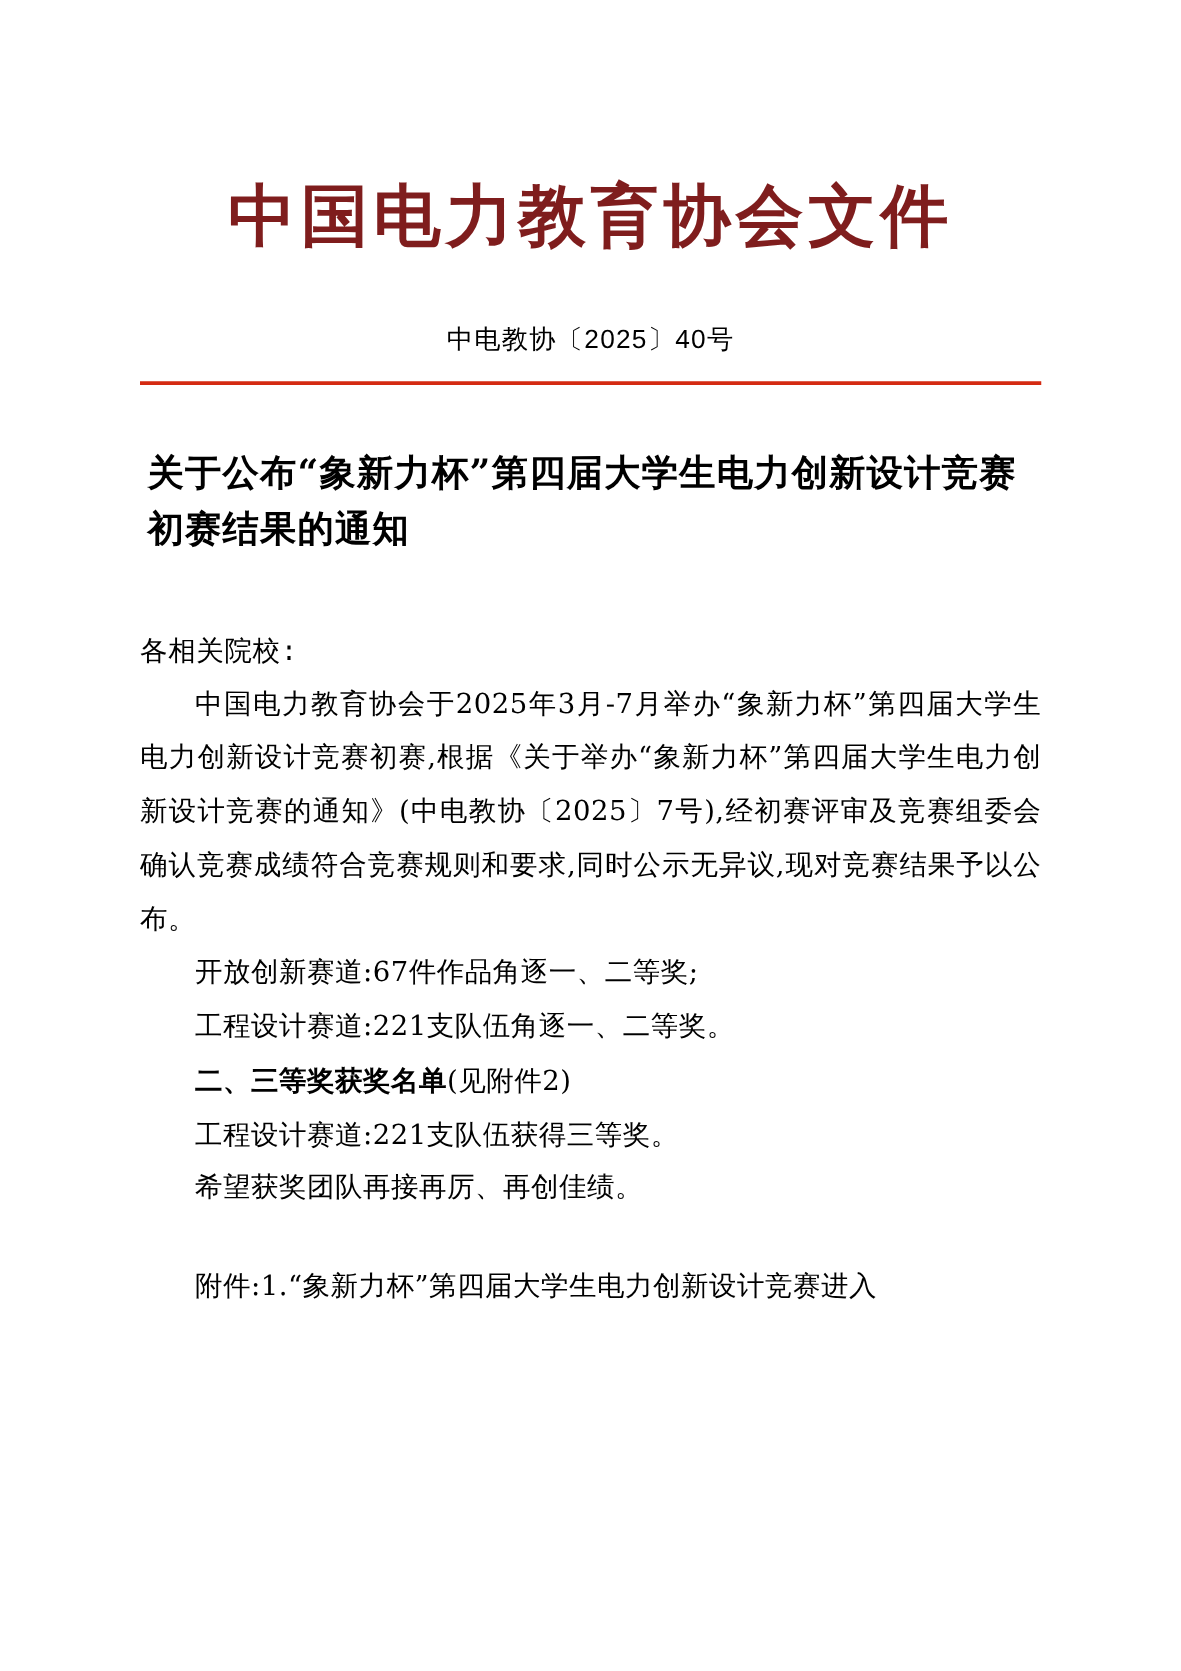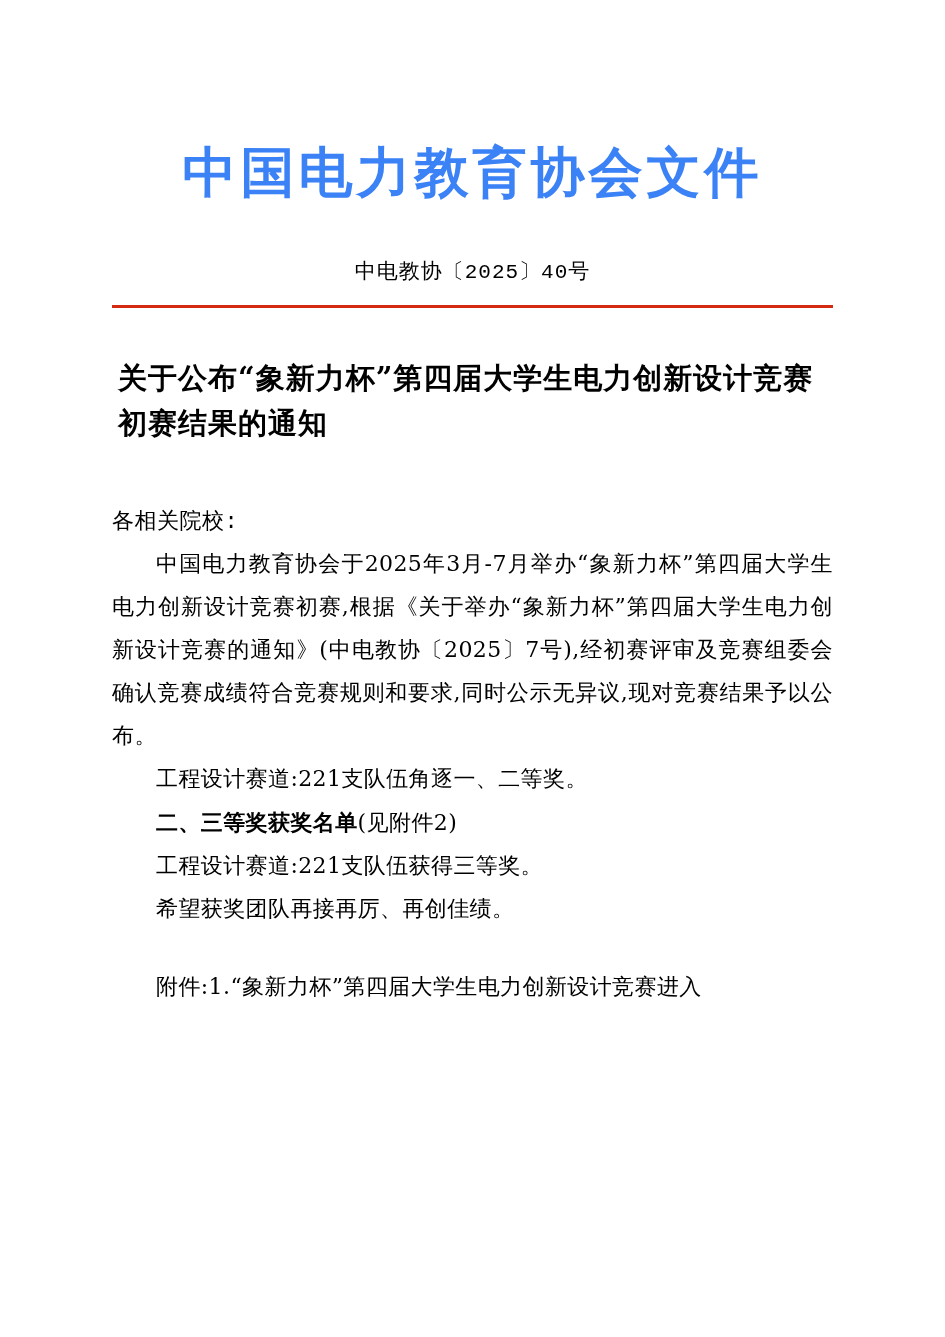--- a/index.html
+++ b/index.html
@@ -17,34 +17,34 @@
   }
   .page {
     width: 945px;
     height: 1337px;
     box-sizing: border-box;
     padding: 0 112px;
     position: relative;
   }
   .doc-title {
     text-align: center;
-    color: #3b82f6;
+    color: #7f1d1d;
     font-family: "DejaVu Serif", "Liberation Serif", serif;
     font-weight: bold;
     font-size: 54px;
     letter-spacing: 4px;
     line-height: 1.2;
     margin-top: 140px;
   }
   .doc-number {
     text-align: center;
     font-size: 21px;
     letter-spacing: 1px;
     margin-top: 52px;
-    font-family: Liberation Mono, monospace;
+    font-family: Liberation Sans, sans-serif;
   }
   .red-rule {
     height: 3px;
     background: #d42a12;
     margin-top: 20px;
   }
   .subject {
     text-align: left;
     font-weight: bold;
     font-size: 29px;
@@ -114,20 +114,21 @@
   <div class="doc-number">中电教协〔2025〕40号</div>
 
   <div class="red-rule"></div>
 
   <div class="subject">关于公布“象新力杯”第四届大学生电力创新设计竞赛初赛结果的通知</div>
 
   <div class="salutation">各相关院校:</div>
 
   <p class="body-text">中国电力教育协会于2025年3月-7月举办“象新力杯”第四届大学生电力创新设计竞赛初赛,根据《关于举办“象新力杯”第四届大学生电力创新设计竞赛的通知》(中电教协〔2025〕7号),经初赛评审及竞赛组委会确认竞赛成绩符合竞赛规则和要求,同时公示无异议,现对竞赛结果予以公布。</p>
 
+  <p class="indent-line">开放创新赛道:67件作品角逐一、二等奖;</p>
   <p class="indent-line">工程设计赛道:221支队伍角逐一、二等奖。</p>
 
   <p class="section-head"><b>二、三等奖获奖名单</b><span>(见附件2)</span></p>
   <p class="indent-line">工程设计赛道:221支队伍获得三等奖。</p>
 
   <p class="indent-line">希望获奖团队再接再厉、再创佳绩。</p>
 
   <div class="attachment-block">
     <p class="attachment-line">附件:1.“象新力杯”第四届大学生电力创新设计竞赛进入</p>
   </div>

